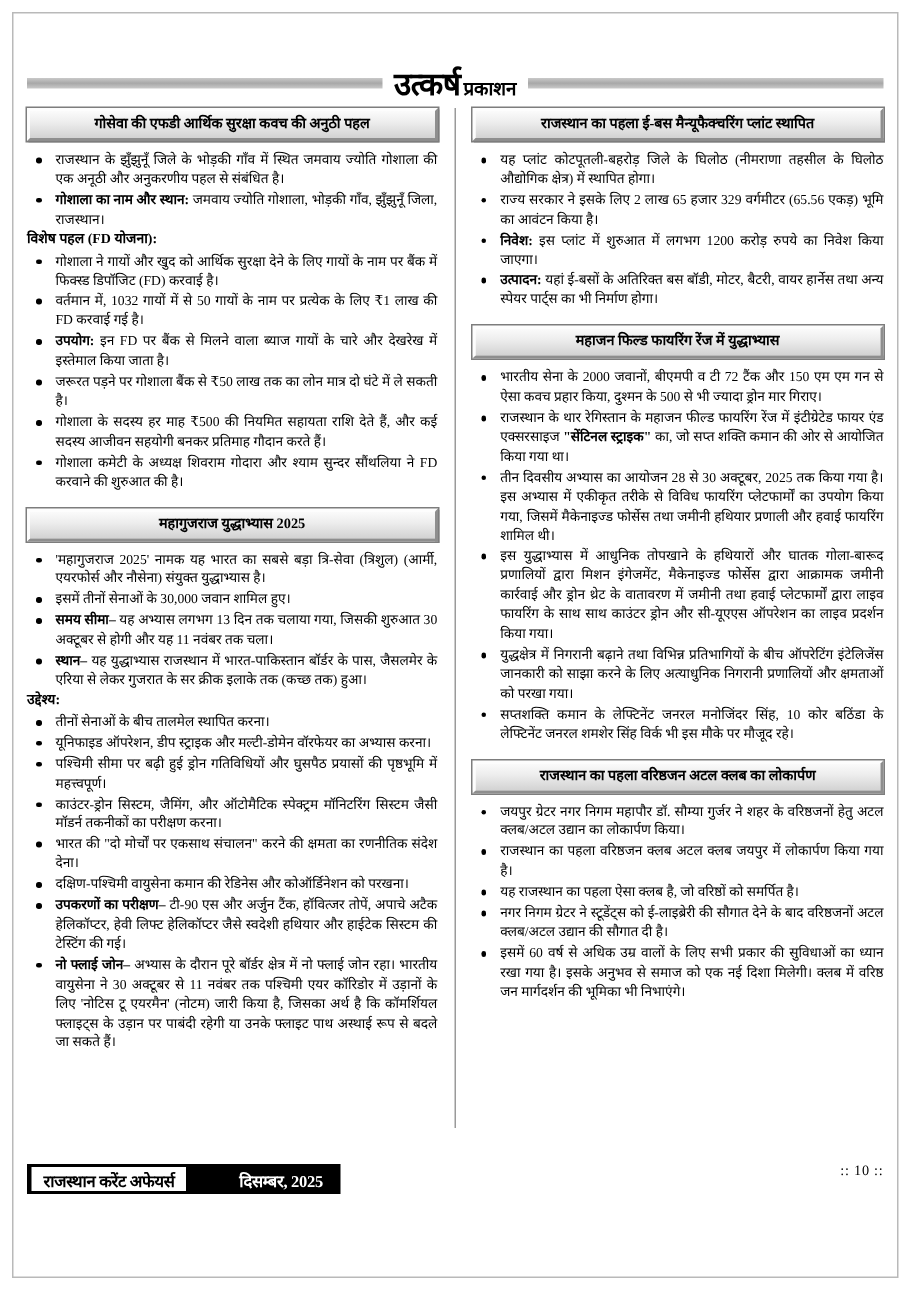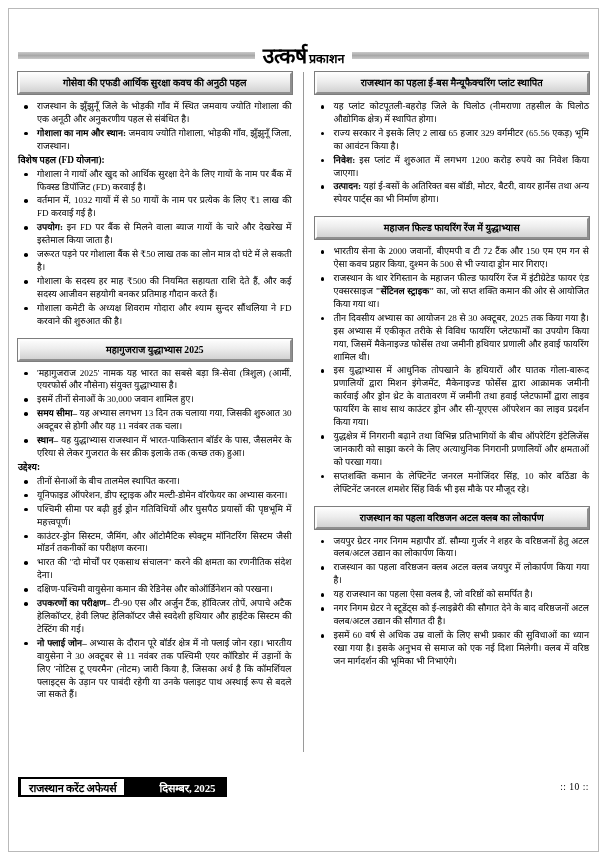--- a/index.html
+++ b/index.html
@@ -149,21 +149,21 @@
   }
 
   
   .footer {
     position: absolute;
     left: 18px;
     right: 18px;
     bottom: 62px;
     height: 22px;
     display: flex;
-    align-items: center;
+    align-items: flex-start;
     justify-content: space-between;
   }
   .footer-banner {
     display: inline-flex;
     align-items: stretch;
     background: #000;
     padding: 2px 6px 2px 3px;
     height: 20px;
     box-sizing: border-box;
   }

